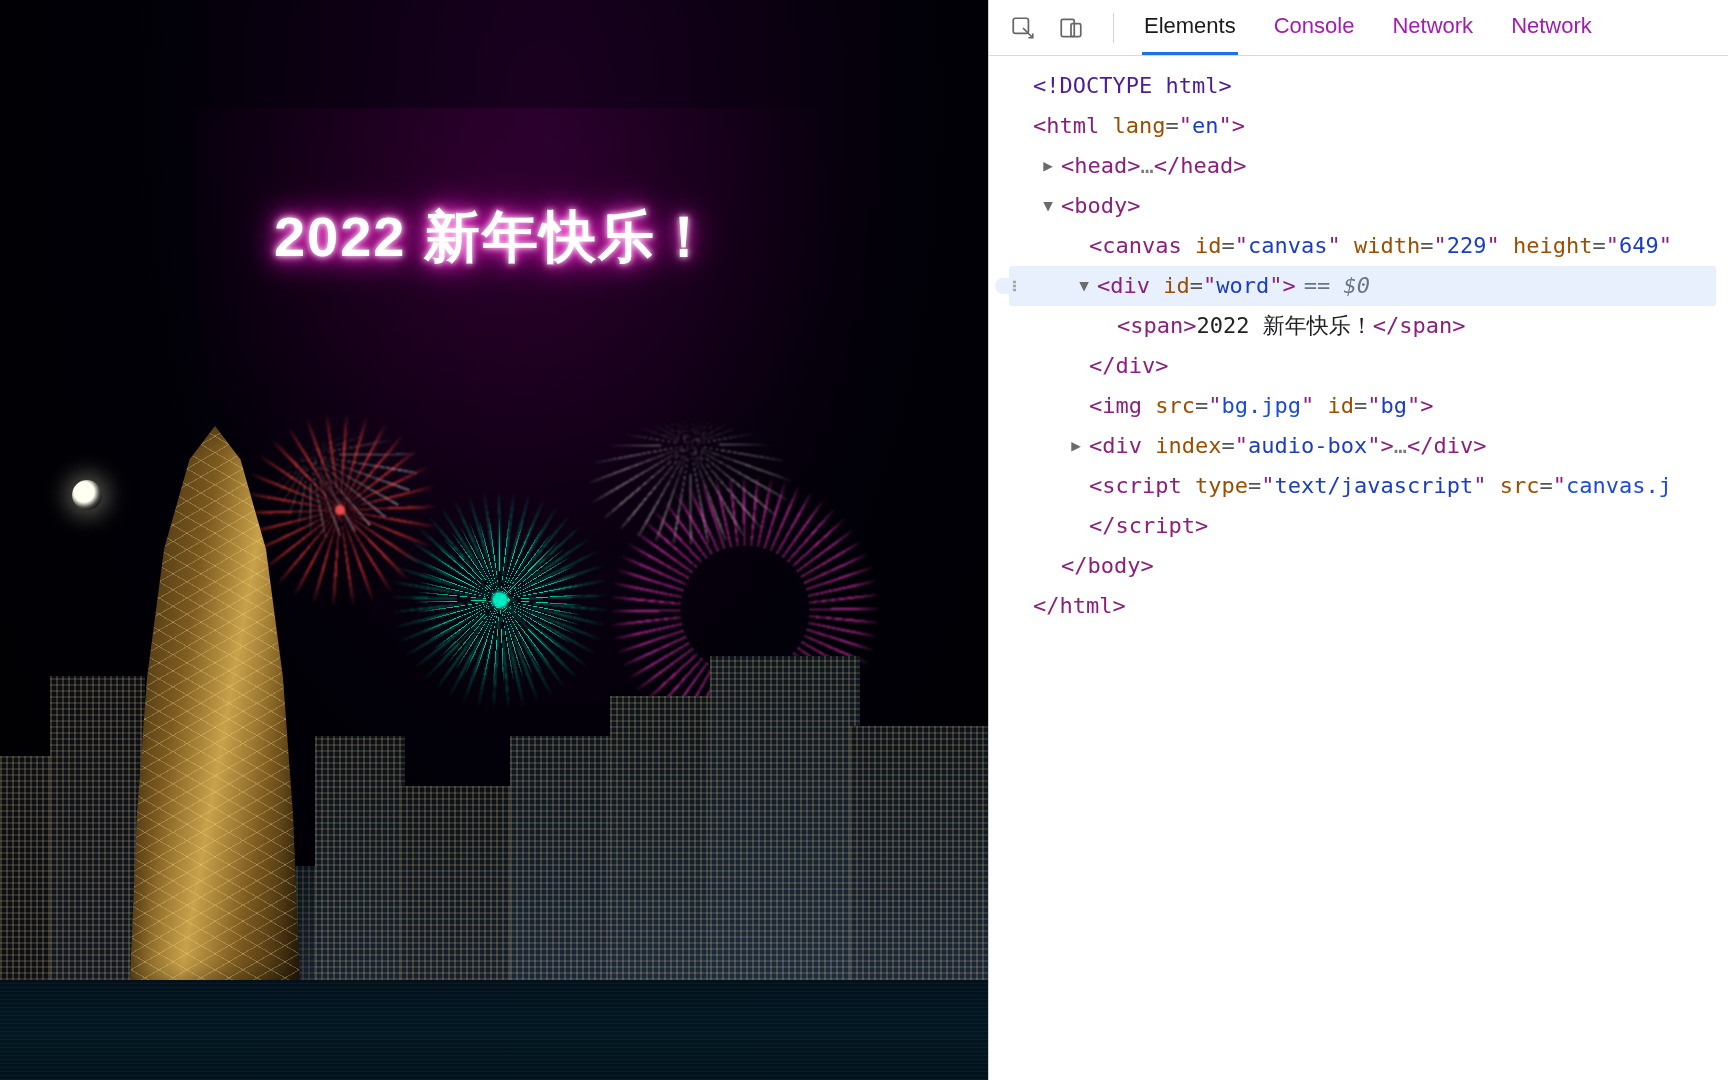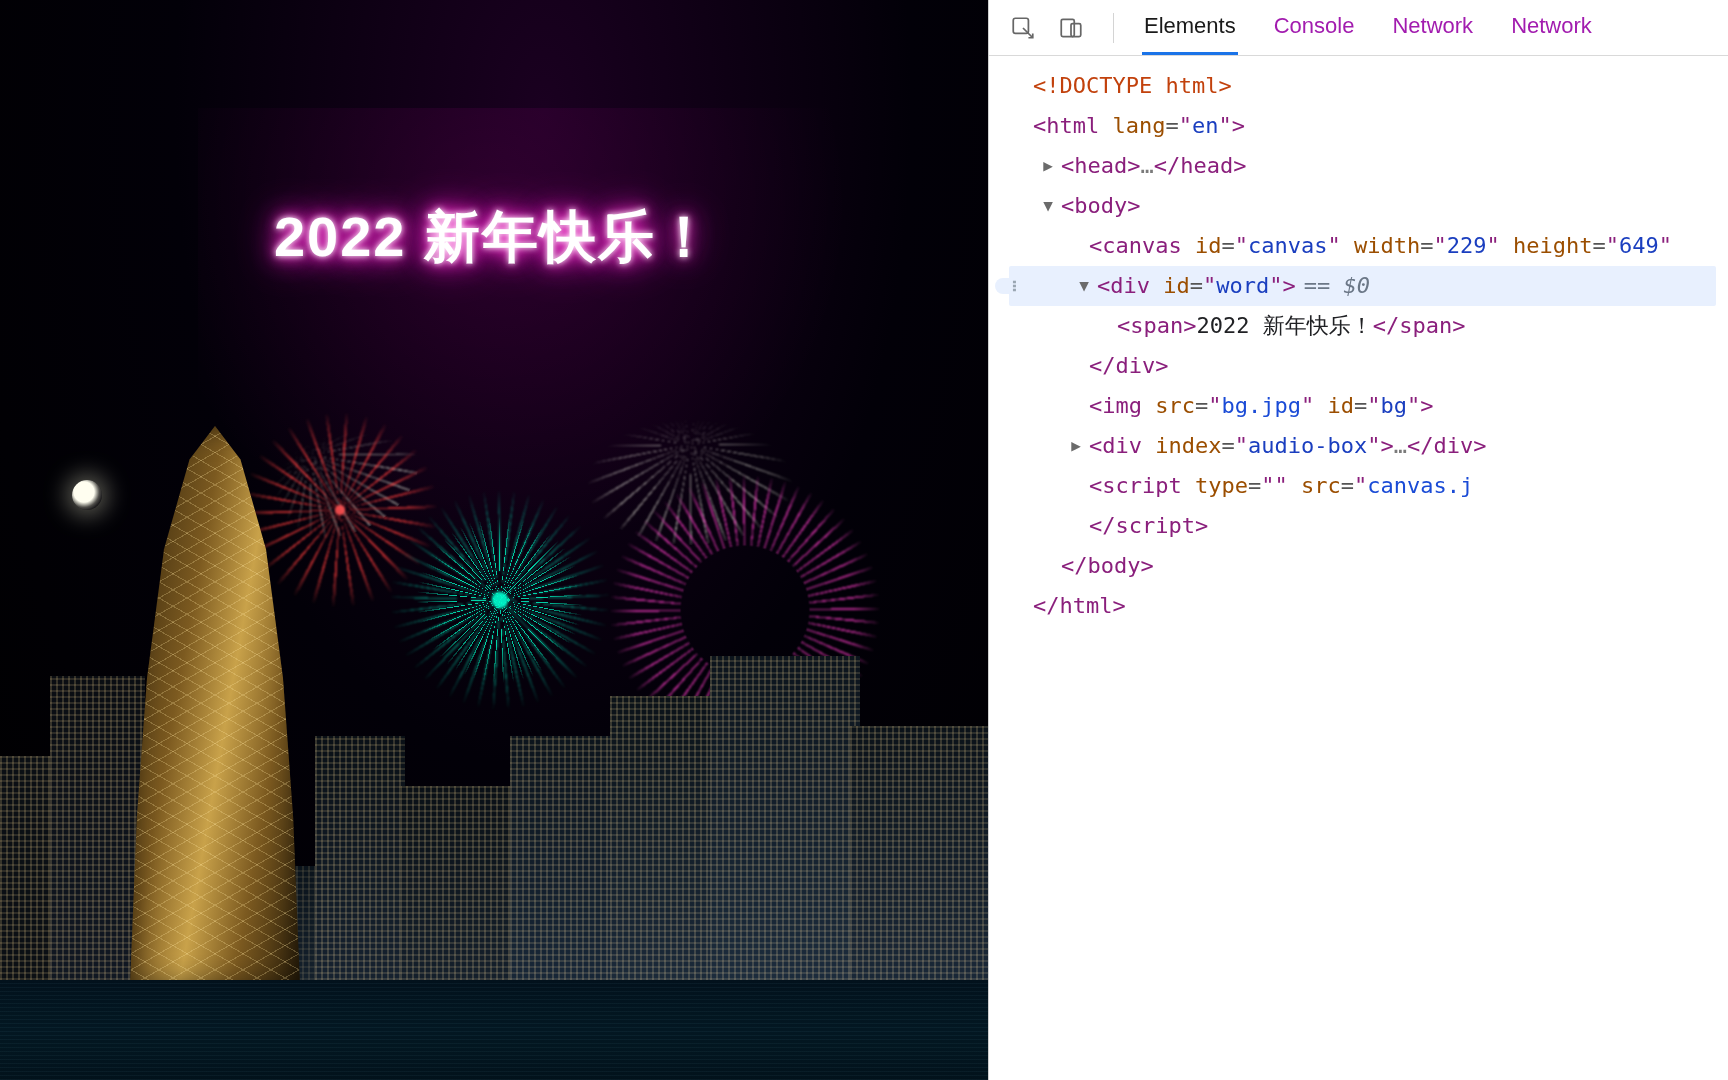--- a/index.html
+++ b/index.html
@@ -159,21 +159,21 @@
   .ind1{ padding-left:28px;} .ind2{ padding-left:56px;} .ind3{ padding-left:84px;}
   .tw { display:inline-block; width:22px; text-align:center; color:#6b6b6b; font-size:16px; margin-right:2px; cursor:pointer;}
   .tw.space{ visibility:hidden; }
   .pun   { color:#8a1f7c; } 
   .tag   { color:#8a1f7c; }
   .attr  { color:#9b4e00; }
   .eq    { color:#555; }
   .str   { color:#1a3ebf; }
   .link  { color:#1a4bd6; }
   .txt   { color:#202124; }
-  .doctype{ color:#c2410c; }
+  .doctype{ color:#4c1d95; }
   .ell   { color:#7b7b7b; }
   .eq0   { color:#7b7b7b; font-style:italic; margin-left:8px;}
   .sel .eq0{ color:#6b7787;}
   .spacer-left{ width:8px; display:inline-block;}
 </style>
 </head>
 <body>
 
 <div class="app">
 
@@ -382,20 +382,21 @@
       </div>
 
       <div class="dt-line ind2">
         <span class="tw space">▶</span>
           <span class="pun">&lt;</span>
           <span class="tag">script</span>
         <span>&nbsp;</span>
           <span class="attr">type</span>
           <span class="eq">=</span>
           <span class="pun">"</span>
+          <span class="str">text/javascript</span>
           <span class="pun">"</span>
         <span>&nbsp;</span>
           <span class="attr">src</span>
           <span class="eq">=</span>
           <span class="pun">"</span>
           <span class="link">canvas.j</span>
       </div>
 
       <div class="dt-line ind2">
         <span class="tw space">▶</span>

